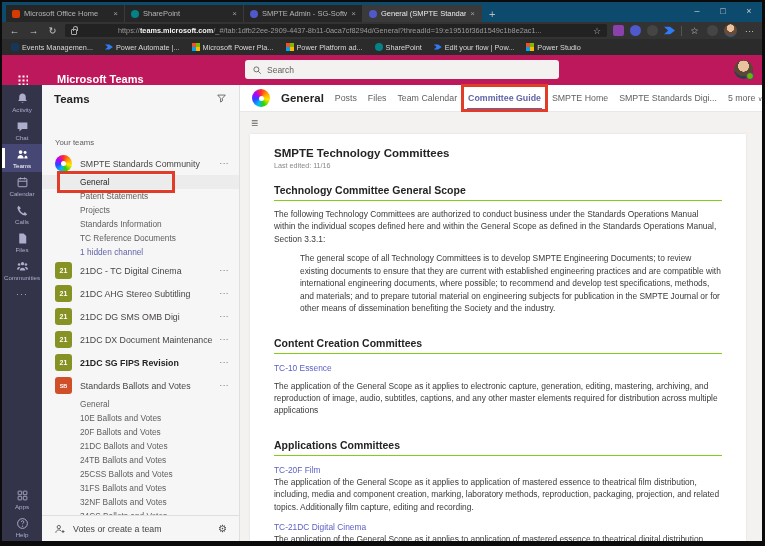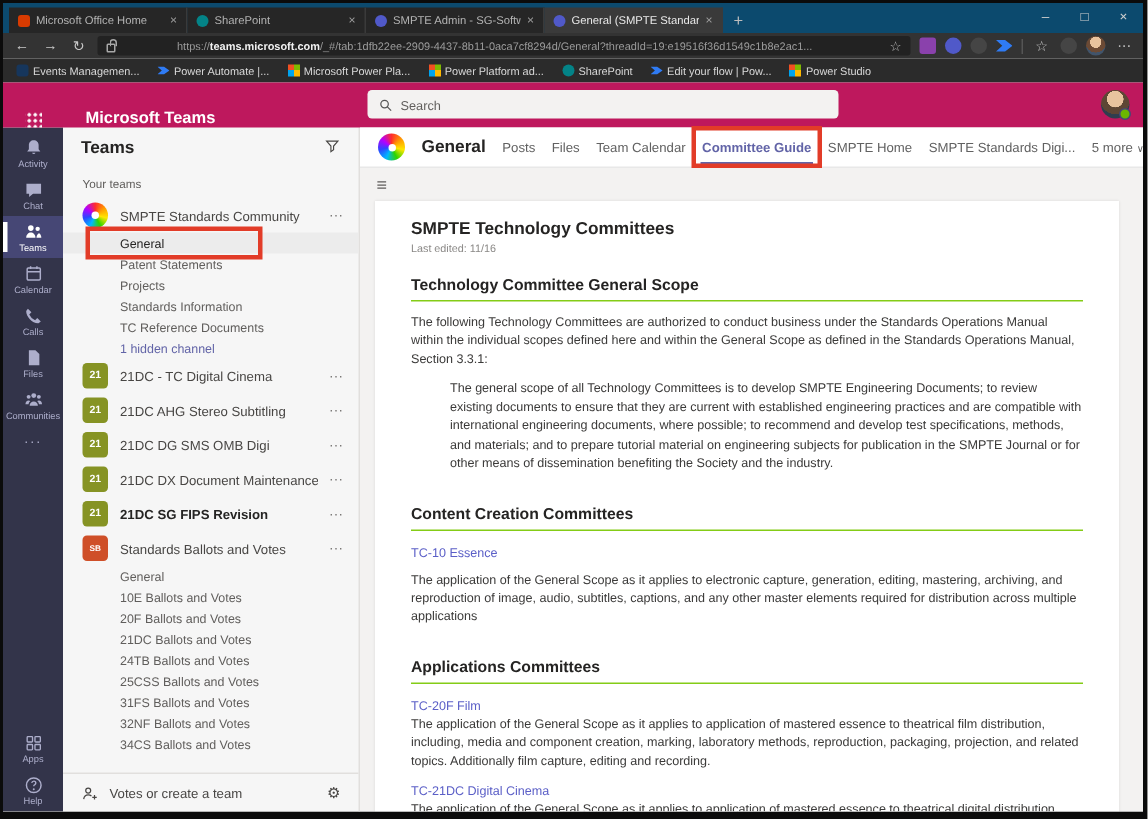--- a/index.html
+++ b/index.html
@@ -77,21 +77,21 @@
   .rail-item.active::before { content:""; position:absolute; left:0; top:4px; bottom:4px; width:2.5px; background:#fff; }
   .rail-more { height:22px; text-align:center; font-size:9px; letter-spacing:1px; color:#adaecb; line-height:20px; }
   .rail-spacer { flex:1; }
 
   
   .panel { width:198px; background:#f6f6f6; border-right:1px solid #e1dfdd; display:flex; flex-direction:column; flex:none; min-height:0; }
   .panel-header { height:28px; display:flex; align-items:center; padding:0 12px; flex:none; }
   .panel-title { font-size:11.5px; font-weight:bold; color:#252423; flex:1; }
   .filter-btn svg { width:11px; height:11px; color:#484644; }
   .panel-list { flex:1; overflow:hidden; }
-  .your-teams { font-size:7.8px; color:#605e5c; padding:5px 0 5px 13px; }
+  .your-teams { font-size:7.8px; color:#605e5c; padding:5px 0 5px 13px;margin-top:20px; }
   .team-row { height:23px; display:flex; align-items:center; padding:0 10px 0 13px; gap:8px; position:relative; }
   .team-avatar { width:17px; height:17px; border-radius:3px; flex:none; font-size:7px; font-weight:bold; color:#fff;
                  display:flex; align-items:center; justify-content:center; }
   .avatar-pinwheel { border-radius:50%; position:relative;
       background:conic-gradient(#ff2d2d,#ff9a00,#ffe600,#2dd400,#00b7ff,#2d46ff,#b400ff,#ff2d2d); }
   .avatar-pinwheel::after { content:""; position:absolute; left:50%; top:50%; width:5px; height:5px; margin:-2.5px 0 0 -2.5px;
                             background:#fff; border-radius:50%; }
   .avatar-olive { background:#869324; }
   .avatar-orange { background:#cf4f28; font-size:5.5px; }
   .team-name { font-size:8.8px; color:#484644; flex:1; white-space:nowrap; overflow:hidden; min-width:0; }

